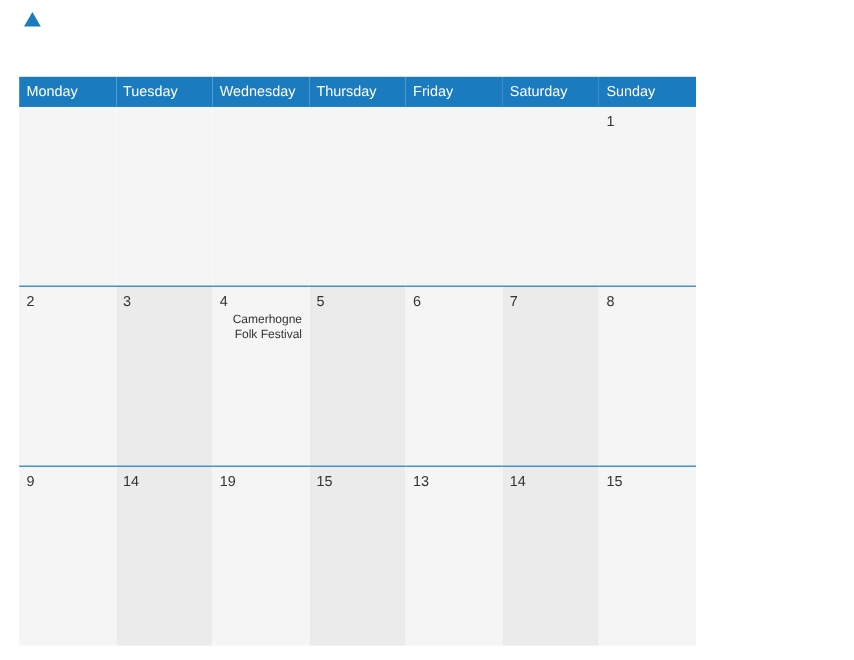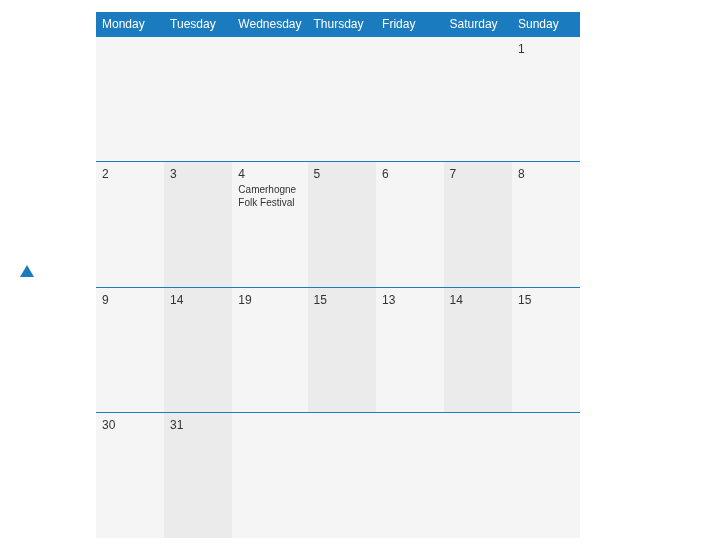--- a/index.html
+++ b/index.html
@@ -9,21 +9,22 @@
       background: #fff;
       font-family: Arial, sans-serif;
       font-size: 12px;
       overflow: hidden;
     }
     .page {
       width: 596px;
       height: 550px;
       padding: 12px 16px 12px 16px;
       display: flex;
-      flex-direction: row;
+      flex-direction: column;
+      gap: 36px;
     }
     
     .header {
       display: flex;
       align-items: center;
       justify-content: space-between;
       margin-bottom: 6px;
     }
     .logo {
       display: flex;
@@ -95,20 +96,21 @@
       font-size: 12px;
       color: #333;
       display: block;
     }
     .event-text {
       font-size: 10px;
       color: #333;
       margin-top: 2px;
       display: block;
       line-height: 1.3;
+      text-align: right;
     }
     .empty-cell {
       background: #f5f5f5 !important;
     }
   </style>
 </head>
 <body>
 
 <div class="page">
 
@@ -186,28 +188,15 @@
           <td>
             <span class="day-num">13</span>
           </td>
           <td>
             <span class="day-num">14</span>
           </td>
           <td>
             <span class="day-num">15</span>
           </td>
         </tr>
-        <tr>
-          <td>
-            <span class="day-num">30</span>
-          </td>
-          <td>
-            <span class="day-num">31</span>
-          </td>
-          <td class="empty-cell"></td>
-          <td class="empty-cell"></td>
-          <td class="empty-cell"></td>
-          <td class="empty-cell"></td>
-          <td class="empty-cell"></td>
-        </tr>
       </tbody>
   </table>
 </div>
 
 </body></html>

